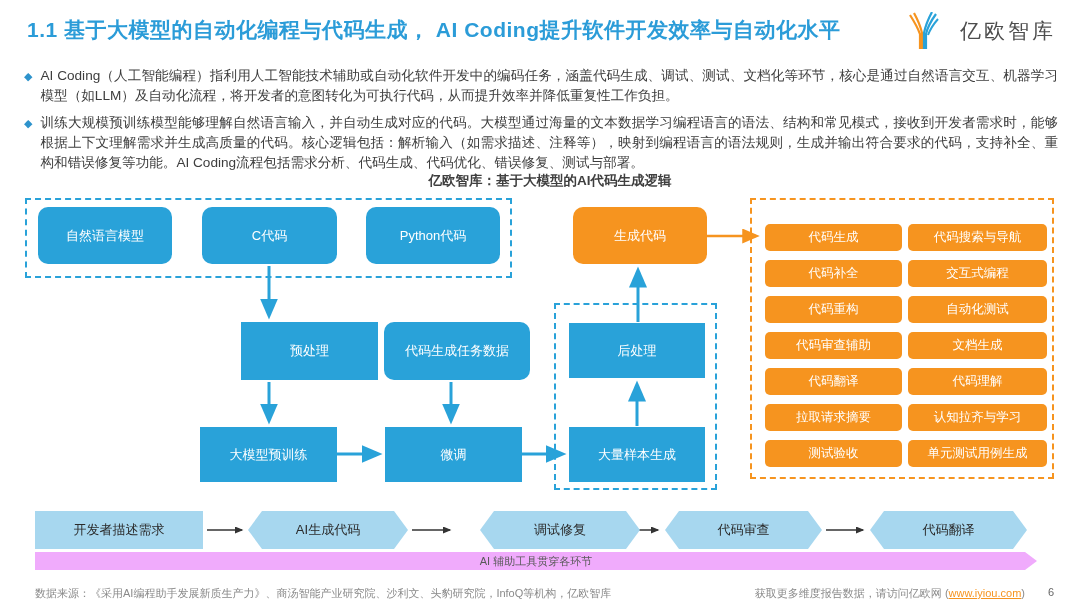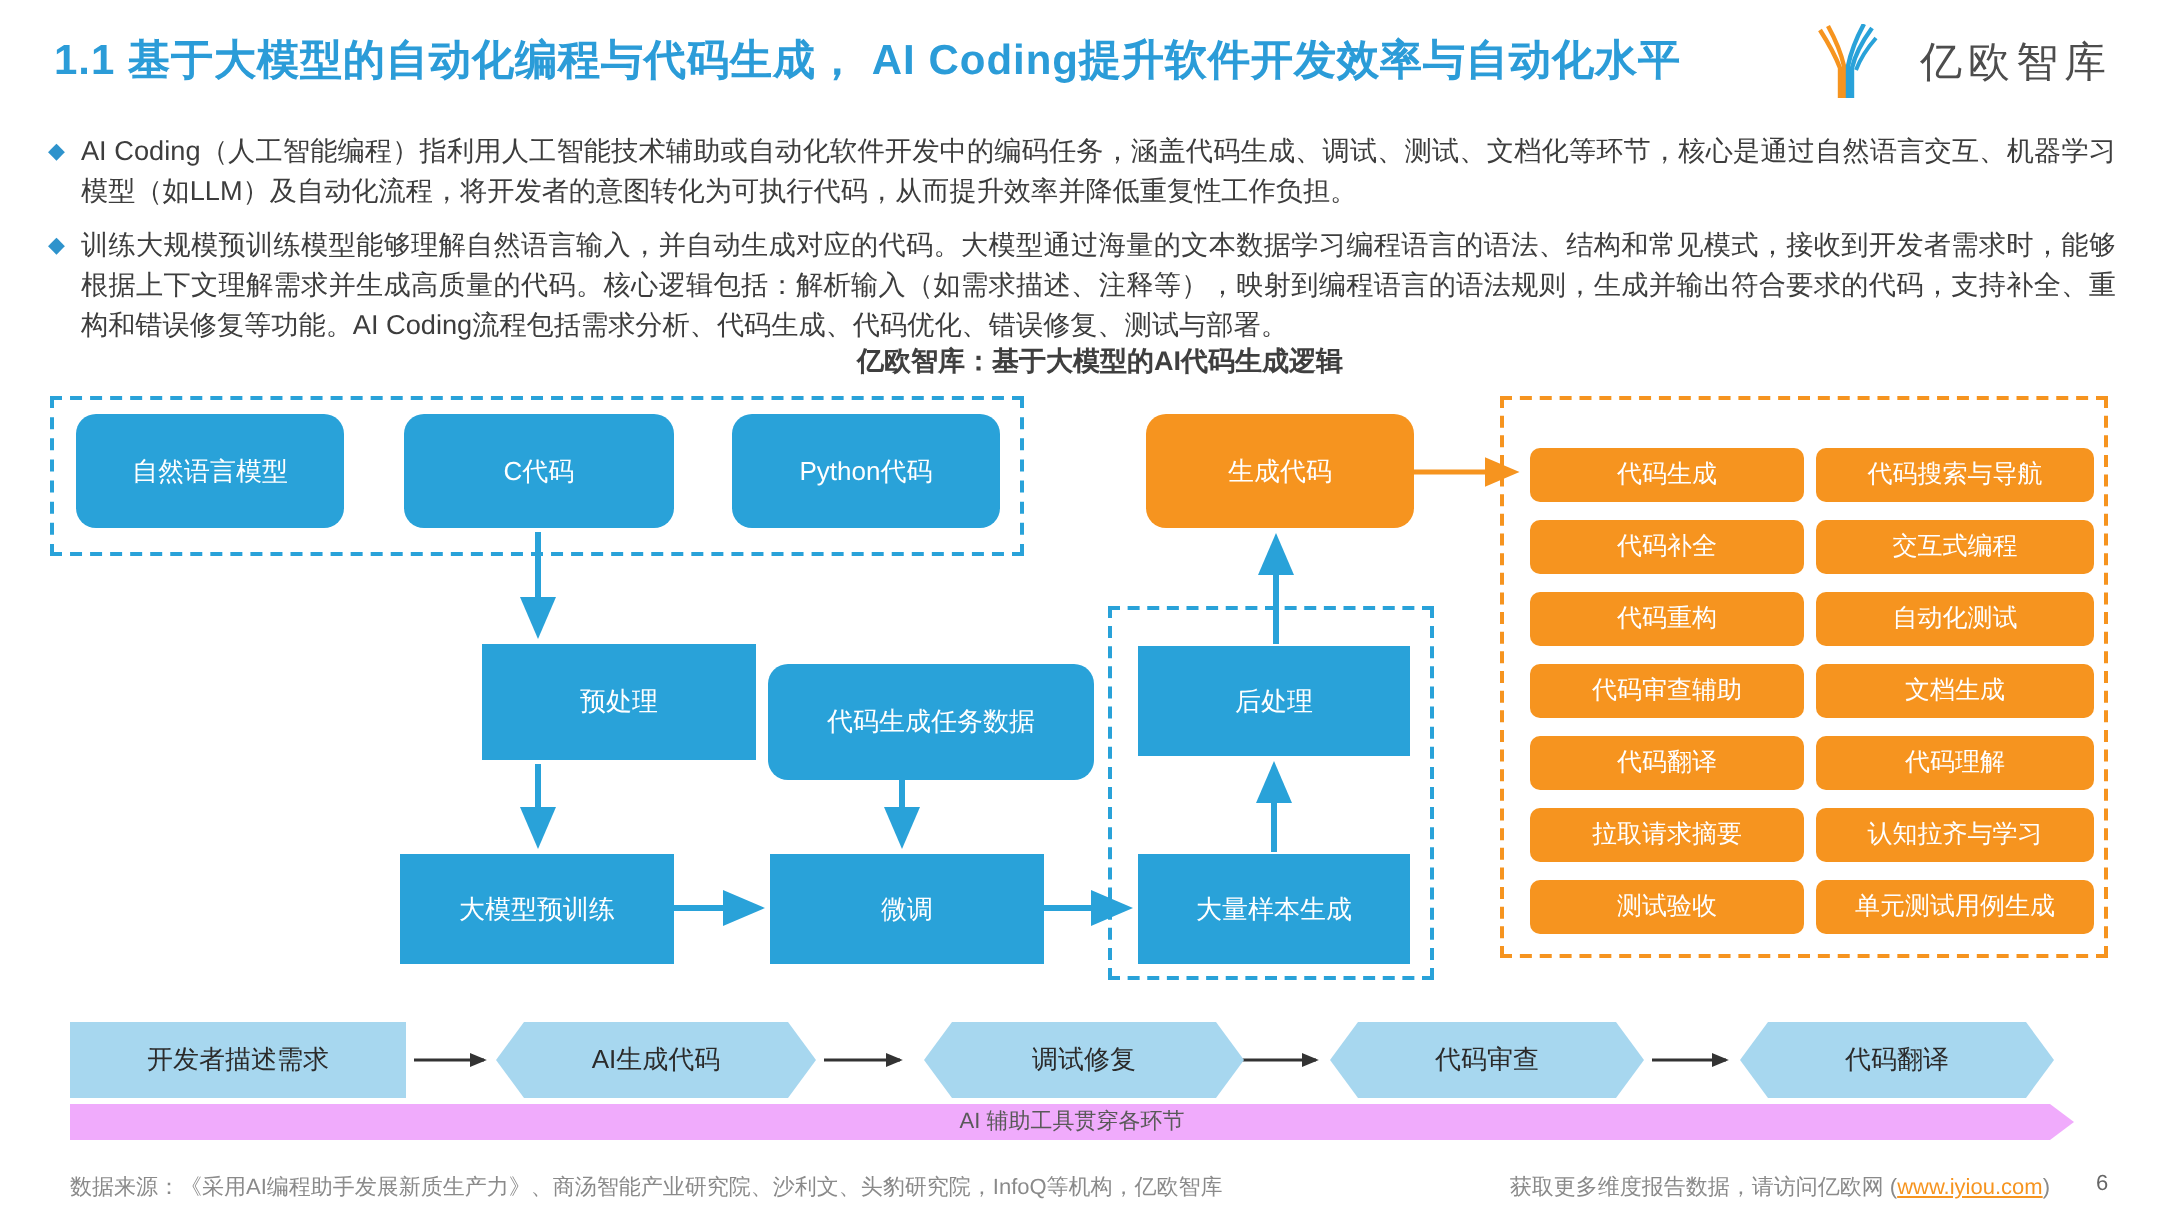--- a/index.html
+++ b/index.html
@@ -70,21 +70,21 @@
 
   <div class="abs dashed-blue" style="left:25px;top:198px;width:483px;height:76px;"></div>
   <div class="abs dashed-blue" style="left:554px;top:303px;width:159px;height:183px;"></div>
   <div class="abs dashed-orange" style="left:750px;top:198px;width:300px;height:277px;"></div>
 
   <div class="abs bbox rounded" style="left:38px;top:207px;width:134px;height:57px;">自然语言模型</div>
   <div class="abs bbox rounded" style="left:202px;top:207px;width:135px;height:57px;">C代码</div>
   <div class="abs bbox rounded" style="left:366px;top:207px;width:134px;height:57px;">Python代码</div>
 
   <div class="abs bbox" style="left:200px;top:322px;width:137px;height:58px;margin-left:41px;">预处理</div>
-  <div class="abs bbox rounded" style="left:384px;top:332px;width:163px;height:58px;">代码生成任务数据</div>
+  <div class="abs bbox rounded" style="left:384px;top:322px;width:146px;height:58px;">代码生成任务数据</div>
   <div class="abs bbox" style="left:200px;top:427px;width:137px;height:55px;">大模型预训练</div>
   <div class="abs bbox" style="left:385px;top:427px;width:137px;height:55px;">微调</div>
   <div class="abs bbox" style="left:569px;top:323px;width:136px;height:55px;">后处理</div>
   <div class="abs bbox" style="left:569px;top:427px;width:136px;height:55px;">大量样本生成</div>
   <div class="abs obox" style="left:573px;top:207px;width:134px;height:57px;">生成代码</div>
 
   <div class="feat" style="left:765px;top:224px;width:137px;">代码生成</div>
   <div class="feat" style="left:908px;top:224px;width:139px;">代码搜索与导航</div>
   <div class="feat" style="left:765px;top:260px;width:137px;">代码补全</div>
   <div class="feat" style="left:908px;top:260px;width:139px;">交互式编程</div>
@@ -120,21 +120,21 @@
     <line x1="638" y1="322" x2="638" y2="271" stroke="#29a2d9" stroke-width="3" marker-end="url(#ab)"></line>
     <line x1="707" y1="236" x2="756" y2="236" stroke="#f6941f" stroke-width="2.5" marker-end="url(#ao)"></line>
     <line x1="207" y1="530" x2="242" y2="530" stroke="#333333" stroke-width="1.4" marker-end="url(#ad)"></line>
     <line x1="412" y1="530" x2="450" y2="530" stroke="#333333" stroke-width="1.4" marker-end="url(#ad)"></line>
     <line x1="621" y1="530" x2="658" y2="530" stroke="#333333" stroke-width="1.4" marker-end="url(#ad)"></line>
     <line x1="826" y1="530" x2="863" y2="530" stroke="#333333" stroke-width="1.4" marker-end="url(#ad)"></line>
   </svg>
 
   <div class="pstep" style="left:35px;width:168px;">开发者描述需求</div>
   <div class="pstep hex" style="left:248px;width:160px;">AI生成代码</div>
-  <div class="pstep hex" style="left:462px;width:160px;">调试修复</div>
+  <div class="pstep hex" style="left:480px;width:160px;">调试修复</div>
   <div class="pstep hex" style="left:665px;width:157px;">代码审查</div>
   <div class="pstep hex" style="left:870px;width:157px;">代码翻译</div>
   <div class="abs banner">AI 辅助工具贯穿各环节</div>
 
   <div class="abs footer-src">数据来源：《采用AI编程助手发展新质生产力》、商汤智能产业研究院、沙利文、头豹研究院，InfoQ等机构，亿欧智库</div>
   <div class="abs footer-right"><span>获取更多维度报告数据，请访问亿欧网 (</span><a href="#">www.iyiou.com</a><span>)</span></div>
   <div class="abs pagenum">6</div>
 
 </div>
 

